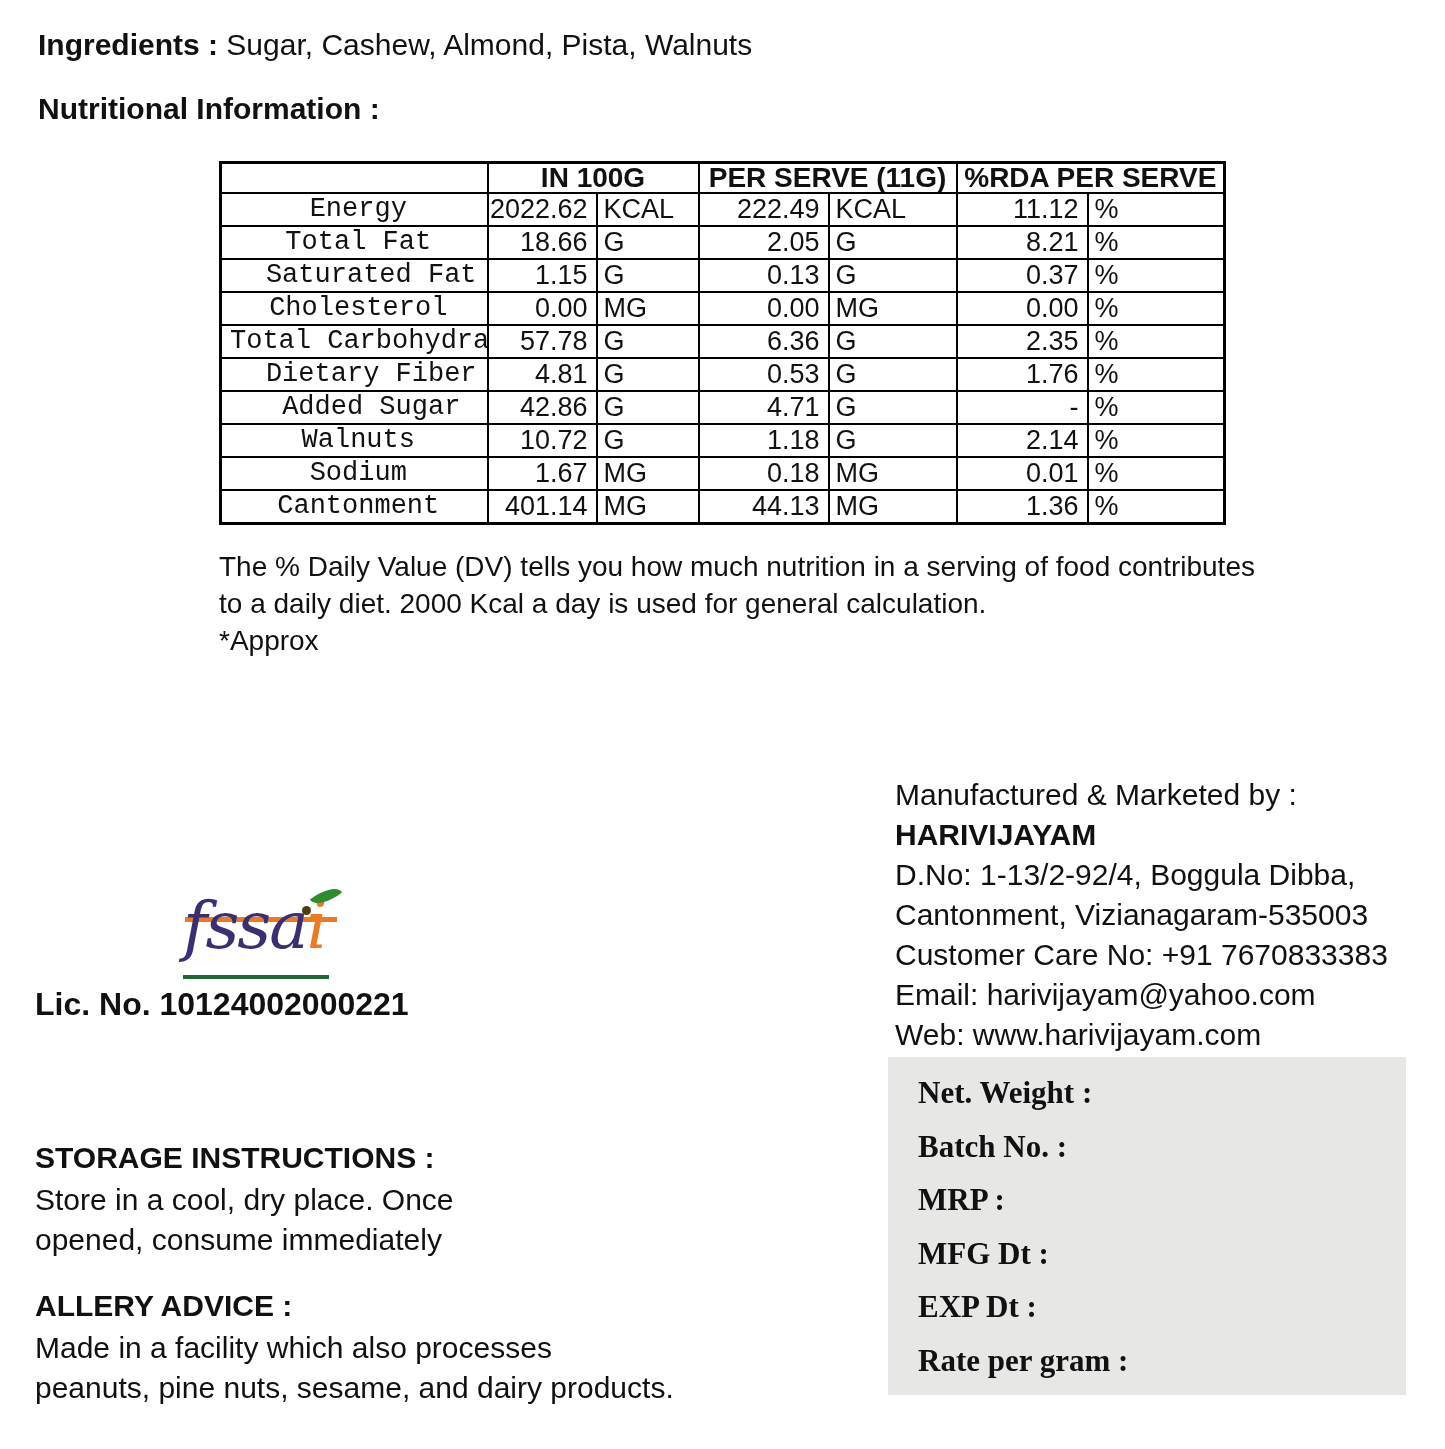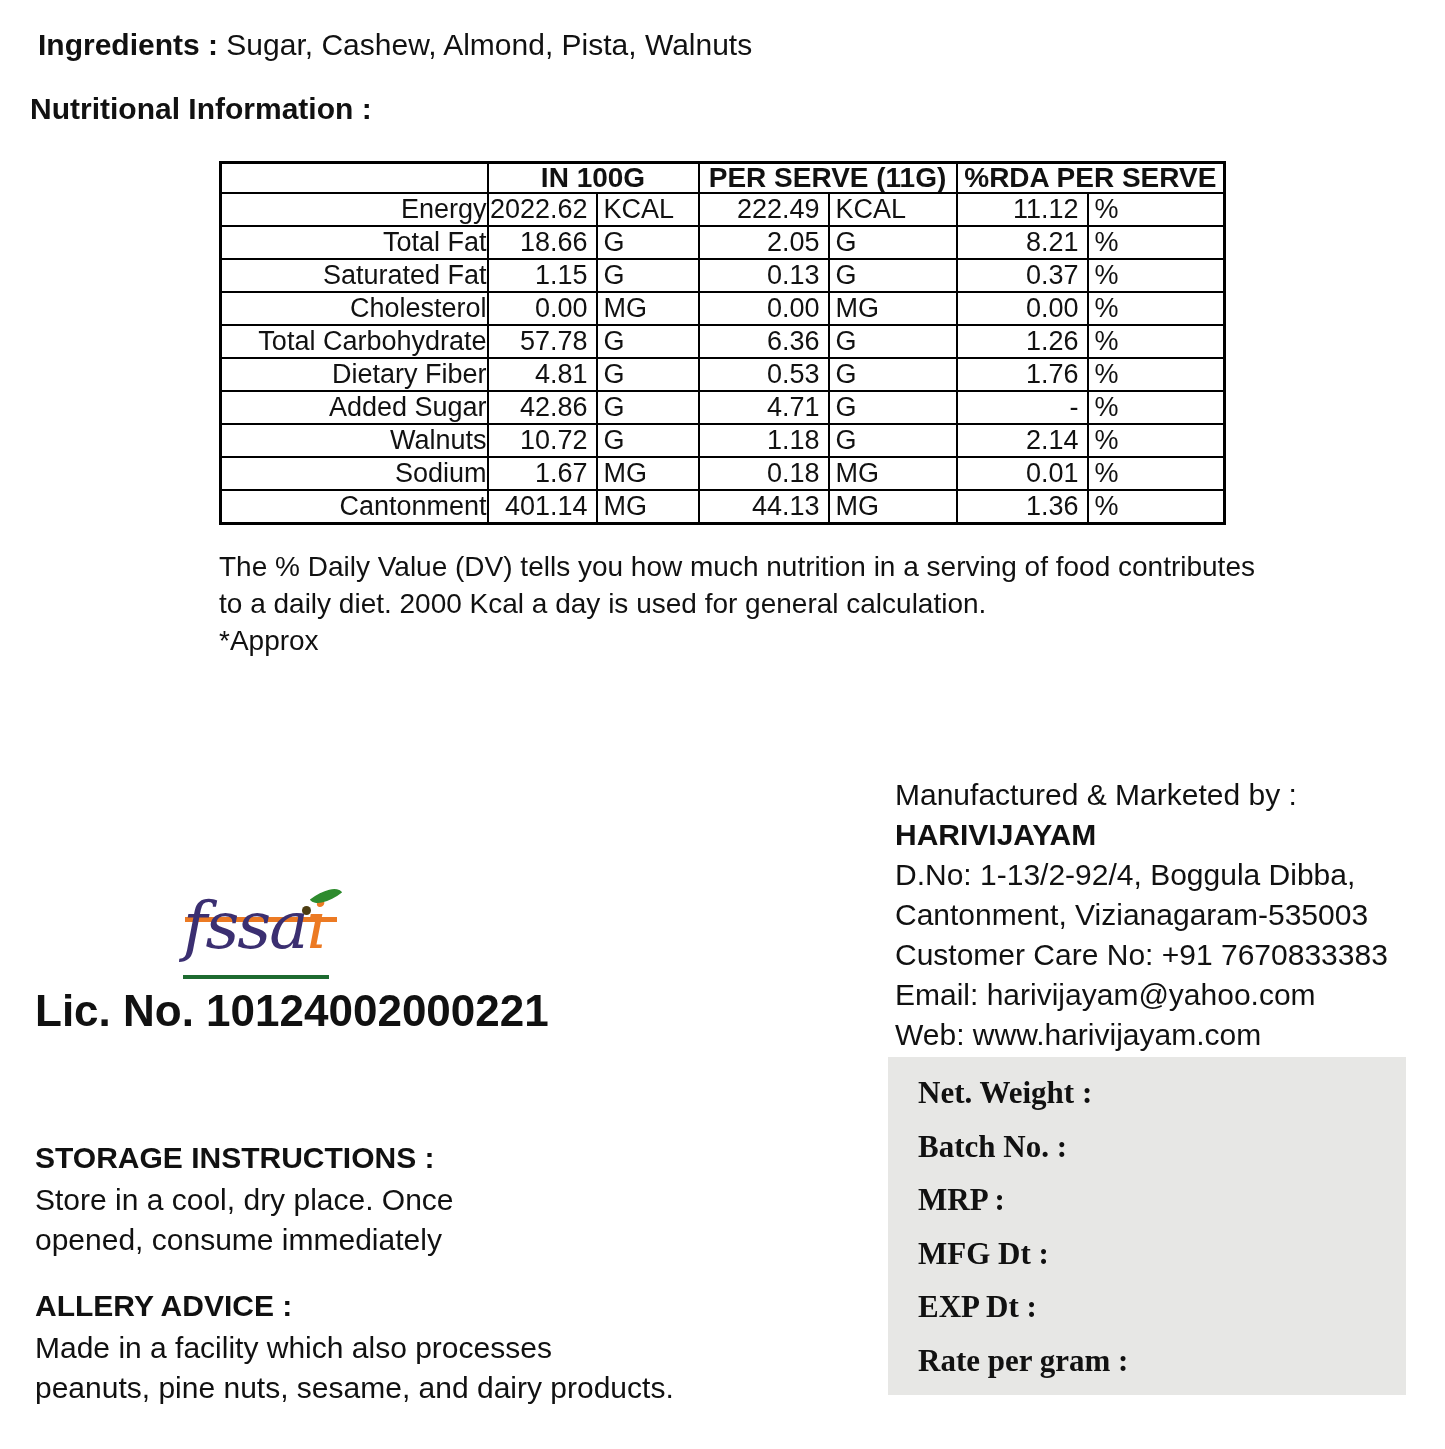--- a/index.html
+++ b/index.html
@@ -16,40 +16,40 @@
     position: relative;
     font-family: "Liberation Sans", sans-serif;
     color: var(--ink);
     overflow: hidden;
   }
   .abs { position: absolute; }
 
   
   .ingredients { left: 38px; top: 28px; font-size: 30px; }
   .ingredients b { font-weight: bold; }
-  .nutri-heading { left: 30px; top: 92px; font-size: 30px; font-weight: bold; }
+  .nutri-heading { left: 38px; top: 92px; font-size: 30px; font-weight: bold; }
 
   
   table.nutri {
     left: 219px; top: 161px;
     border-collapse: collapse;
     border: 3px solid #000;
     table-layout: fixed;
     width: 1004px;
     font-size: 27px;
   }
   table.nutri th, table.nutri td {
     border: 2px solid #000;
     white-space: nowrap;
     overflow: hidden;
     line-height: 1.0;
   }
   table.nutri th { height: 24px; font-size: 28px; font-weight: bold; text-align: center; margin-top: 36px; }
   table.nutri td { height: 33px; }
-  td.name  { text-align: right;  padding-left: 8px; }
+  td.name  { text-align: center;  padding-left: 8px; font-family: Liberation Mono, monospace; }
   td.name.indent { padding-left: 34px; }
   td.val   { text-align: right; padding-right: 8px; border-radius: 7px; }
   td.unit  { text-align: left;  padding-left: 6px; }
 
   .footnote { left: 219px; top: 548px; font-size: 28px; line-height: 37px; }
 
   
   .manufacturer { left: 895px; top: 775px; font-size: 30px; line-height: 40px; }
   .manufacturer .brand { font-weight: bold; }
 
@@ -73,21 +73,21 @@
   .fssai-leaf {
     position: absolute; top: -4px; right: -6px; width: 30px; height: 14px;
     background: var(--fssai-green);
     border-radius: 2% 100% 2% 100%;
     transform: rotate(-38deg);
   }
   .fssai-leaf-dot {
     position: absolute; top: 13px; right: 24px; width: 9px; height: 9px;
     border-radius: 50%; background: #4d3d12;
   }
-  .license { left: 35px; top: 986px; font-size: 44px; font-weight: bold; }
+  .license { left: 35px; top: 986px; font-size: 32px; font-weight: bold; }
 
   
   .details-box {
     left: 888px; top: 1057px; width: 518px; height: 338px;
     background: var(--box-bg);
     padding: 18px 10px 16px 30px;
     display: flex; flex-direction: column; justify-content: space-between; font-family: Liberation Serif, serif;
   }
   .details-box .field { font-size: 31px; font-weight: bold; }
 
@@ -160,21 +160,21 @@
         <td class="unit">MG</td>
         <td class="val">0.00</td>
         <td class="unit">%</td>
       </tr>
       <tr>
         <td class="name">Total Carbohydrate</td>
         <td class="val">57.78</td>
         <td class="unit">G</td>
         <td class="val">6.36</td>
         <td class="unit">G</td>
-        <td class="val">1.26</td>
+        <td class="val">2.35</td>
         <td class="unit">%</td>
       </tr>
       <tr>
         <td class="name indent">Dietary Fiber</td>
         <td class="val">4.81</td>
         <td class="unit">G</td>
         <td class="val">0.53</td>
         <td class="unit">G</td>
         <td class="val">1.76</td>
         <td class="unit">%</td>

